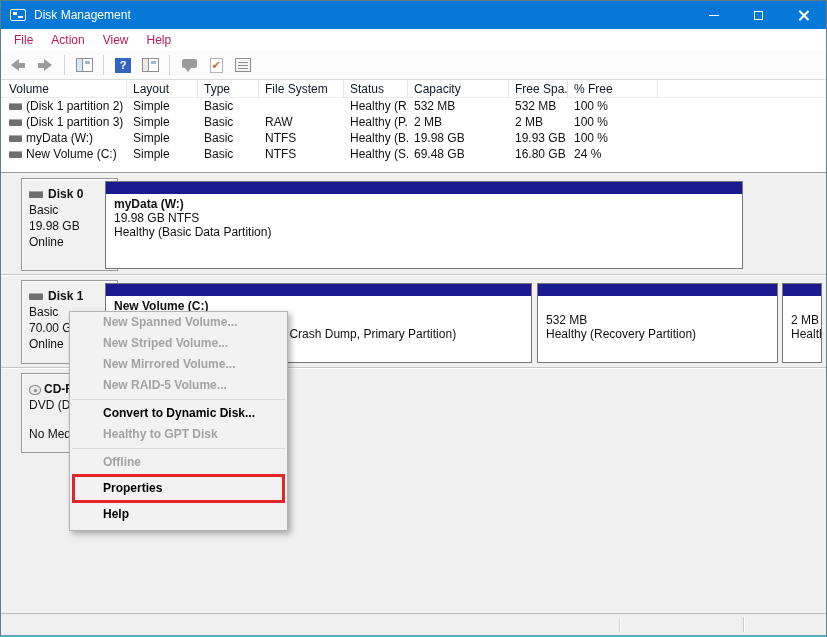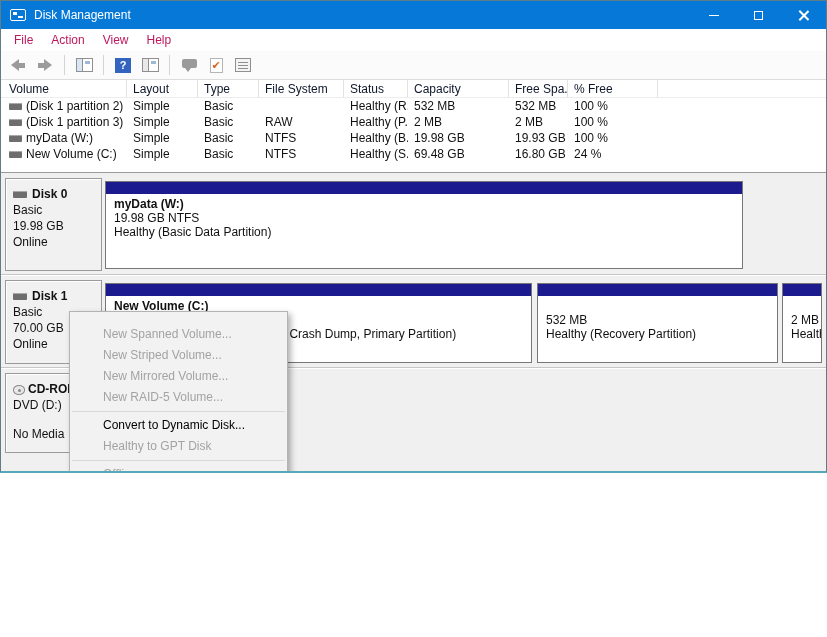--- a/index.html
+++ b/index.html
@@ -1,18 +1,18 @@
 <!DOCTYPE html>
 <html><head>
 <meta charset="utf-8">
 <style>
   * { margin:0; padding:0; box-sizing:border-box; }
   html,body { width:827px; height:637px; font-family:"Liberation Sans", sans-serif; }
   #window {
-    position:relative; width:827px; height:473px; background:#f0f0f0;
+    position:relative; width:827px; height:637px; background:#f0f0f0;
     border:1px solid #5f7d87; border-bottom:2px solid #56a8bb; overflow:hidden;
     font-size:12px; color:#111;
   }
   
   .titlebar { position:absolute; left:0; top:0; width:100%; height:28px; background:#0679d8; display:flex; align-items:center; }
   .title-icon { width:16px; height:12px; margin:0 8px 0 9px; border:1px solid #fff; border-radius:2px; position:relative; }
   .title-icon:before { content:""; position:absolute; left:2px; top:2px; width:4px; height:3px; background:#fff; }
   .title-icon:after { content:""; position:absolute; right:2px; bottom:2px; width:5px; height:2px; background:#fff; }
   .title-text { color:#fff; font-size:12px; }
   .win-controls { position:absolute; right:0; top:0; height:28px; display:flex; }
@@ -50,39 +50,39 @@
   .lrow { display:flex; width:100%; }
   .lrow > div { flex:none; padding:2px 0 2px 6px; white-space:nowrap; overflow:hidden; }
   .c0{width:126px; padding-left:8px!important;} .c1{width:71px;} .c2{width:61px;} .c3{width:85px;}
   .c4{width:64px;} .c5{width:101px;} .c6{width:59px;} .c7{width:90px;} .c8{width:170px;}
   .lheader { height:18px; }
   .lheader > div { border-right:1px solid #e3e3e3; border-bottom:1px solid #ededed; color:#0f172a; }
   .lbody .lrow { height:16px; align-items:center; }
   .disk-glyph { display:inline-block; width:13px; height:7px; background:#6e6e6e; border-radius:1px; box-shadow:inset 0 1px 0 #aaa; margin-right:4px; vertical-align:middle; }
   
   .grapharea { position:absolute; left:0; top:171px; width:100%; height:419px; background:#f0f0f0; border-top:1px solid #9a9a9a; }
-  .disk-panel { position:absolute; left:4px; width:97px; background:#f1f1f1; border:1px solid #9a9a9a; box-shadow:inset 1px 1px 0 #fff; padding:7px 0 0 7px; line-height:16px; }
+  .disk-panel { position:absolute; left:20px; width:97px; background:#f1f1f1; border:1px solid #9a9a9a; box-shadow:inset 1px 1px 0 #fff; padding:7px 0 0 7px; line-height:16px; }
   .disk-panel .dname { font-weight:bold; }
   .dglyph { display:inline-block; width:14px; height:7px; background:#6e6e6e; border-radius:1px; box-shadow:inset 0 1px 0 #aaa; margin-right:5px; vertical-align:middle; }
   .cdglyph { display:inline-block; width:12px; height:10px; border:1px solid #8a8a8a; border-radius:50% / 45%; background:#e8e8e8; position:relative; margin-right:3px; vertical-align:middle; }
   .cdglyph:after { content:""; position:absolute; left:4px; top:3px; width:3px; height:3px; border-radius:50%; background:#8a8a8a; }
   .part-box { position:absolute; background:#fff; border:1px solid #777; overflow:hidden; }
   .part-strip { height:13px; background:#1b1b8f; border-bottom:1px solid #fff; }
   .part-text { padding:2px 0 0 8px; line-height:14px; white-space:nowrap; }
   .part-text .ptitle { font-weight:bold; }
   .pline { height:14px; }
   .row-sep { position:absolute; left:0; width:100%; height:2px; border-top:1px solid #c6c6c6; border-bottom:1px solid #fff; }
   
   .legendbar { position:absolute; left:0; top:590px; width:100%; height:22px; border-top:1px solid #a8a8a8; box-shadow:inset 0 1px 0 #fff; display:flex; align-items:center; padding-left:8px; background:#f0f0f0; }
   .swatch { width:10px; height:10px; display:inline-block; margin-right:5px; border:1px solid #555; }
   .legend-label { margin-right:12px; }
   .statusbar { position:absolute; left:0; top:612px; width:100%; height:23px; background:#f0f0f0; border-top:1px solid #bdbdbd; }
   .sb-sep { position:absolute; top:3px; width:1px; height:15px; background:#cfcfcf; box-shadow:1px 0 0 #fff; }
   
-  .ctxmenu { position:absolute; left:68px; top:310px; width:219px; height:220px; background:#f2f2f2; border:1px solid #b3b3b3; box-shadow:3px 3px 6px rgba(0,0,0,0.30); padding-top:12px; z-index:50; }
+  .ctxmenu { position:absolute; left:68px; top:310px; width:219px; height:220px; background:#f2f2f2; border:1px solid #b3b3b3; box-shadow:3px 3px 6px rgba(0,0,0,0.30); padding-top:0; z-index:50;font-weight:bold; }
   .mi { height:21px; line-height:21px; padding-left:33px; color:#000; white-space:nowrap; }
   .mi.disabled { color:#a3a3a3; }
   .msep { height:0; border-top:1px solid #d9d9d9; margin:3px 2px; }
   .red-box { position:absolute; left:2px; top:162px; width:213px; height:29px; border:3px solid #e3242b; z-index:60; pointer-events:none; }
   .mi.props { position:absolute; left:0; top:166px; width:100%; }
   .mi.help-item { position:absolute; left:0; top:192px; width:100%; }
 </style>
 </head>
 <body>
 

